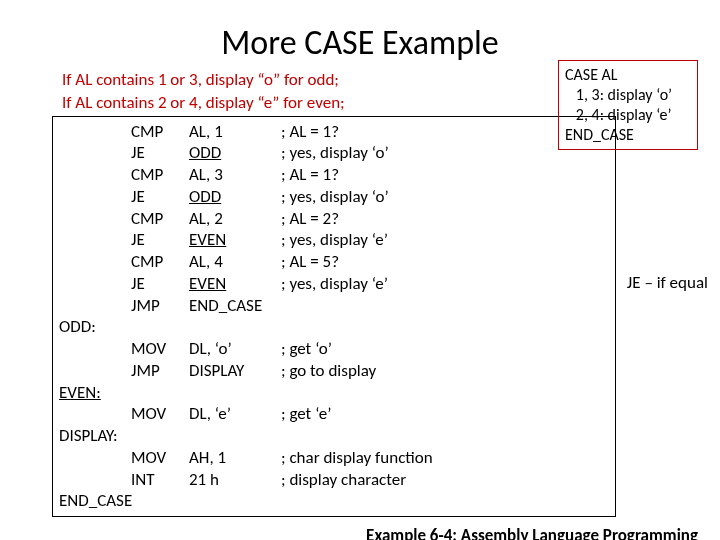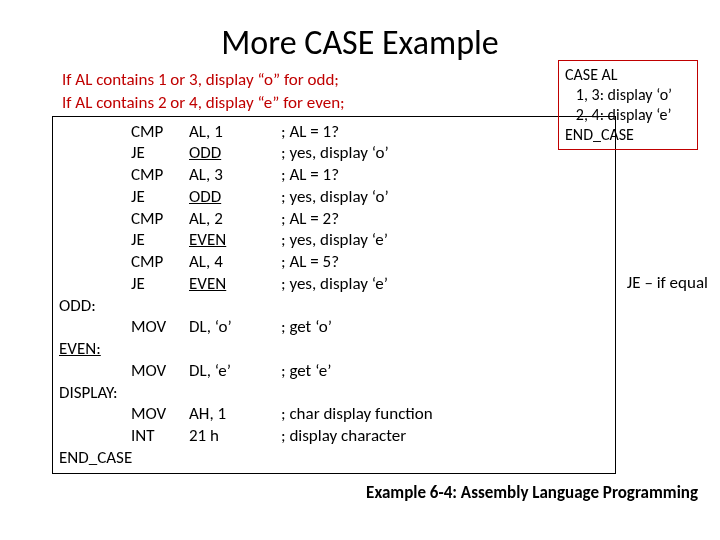--- a/index.html
+++ b/index.html
@@ -75,22 +75,24 @@
 
   <div class="codebox" id="codebox">
       <div class="row"><span class="lbl"></span><span class="op">CMP</span><span class="arg">AL, 1</span><span class="cmt">; AL = 1?</span></div>
       <div class="row"><span class="lbl"></span><span class="op">JE</span><span class="arg u">ODD</span><span class="cmt">; yes, display ‘o’</span></div>
       <div class="row"><span class="lbl"></span><span class="op">CMP</span><span class="arg">AL, 3</span><span class="cmt">; AL = 1?</span></div>
       <div class="row"><span class="lbl"></span><span class="op">JE</span><span class="arg u">ODD</span><span class="cmt">; yes, display ‘o’</span></div>
       <div class="row"><span class="lbl"></span><span class="op">CMP</span><span class="arg">AL, 2</span><span class="cmt">; AL = 2?</span></div>
       <div class="row"><span class="lbl"></span><span class="op">JE</span><span class="arg u">EVEN</span><span class="cmt">; yes, display ‘e’</span></div>
       <div class="row"><span class="lbl"></span><span class="op">CMP</span><span class="arg">AL, 4</span><span class="cmt">; AL = 5?</span></div>
       <div class="row"><span class="lbl"></span><span class="op">JE</span><span class="arg u">EVEN</span><span class="cmt">; yes, display ‘e’</span></div>
+      <div class="row"><span class="lbl"></span><span class="op">JMP</span><span class="arg">END_CASE</span><span class="cmt"></span></div>
       <div class="row"><span class="lbl">ODD:</span><span class="op"></span><span class="arg"></span><span class="cmt"></span></div>
       <div class="row"><span class="lbl"></span><span class="op">MOV</span><span class="arg">DL, ‘o’</span><span class="cmt">; get ‘o’</span></div>
+      <div class="row"><span class="lbl"></span><span class="op">JMP</span><span class="arg">DISPLAY</span><span class="cmt">; go to display</span></div>
       <div class="row"><span class="lbl u">EVEN:</span><span class="op"></span><span class="arg"></span><span class="cmt"></span></div>
       <div class="row"><span class="lbl"></span><span class="op">MOV</span><span class="arg">DL, ‘e’</span><span class="cmt">; get ‘e’</span></div>
       <div class="row"><span class="lbl">DISPLAY:</span><span class="op"></span><span class="arg"></span><span class="cmt"></span></div>
       <div class="row"><span class="lbl"></span><span class="op">MOV</span><span class="arg">AH, 1</span><span class="cmt">; char display function</span></div>
       <div class="row"><span class="lbl"></span><span class="op">INT</span><span class="arg">21 h</span><span class="cmt">; display character</span></div>
       <div class="row"><span class="lbl">END_CASE</span><span class="op"></span><span class="arg"></span><span class="cmt"></span></div>
     </div>
 
   <div class="pseudo">
     <div>CASE   AL</div>

